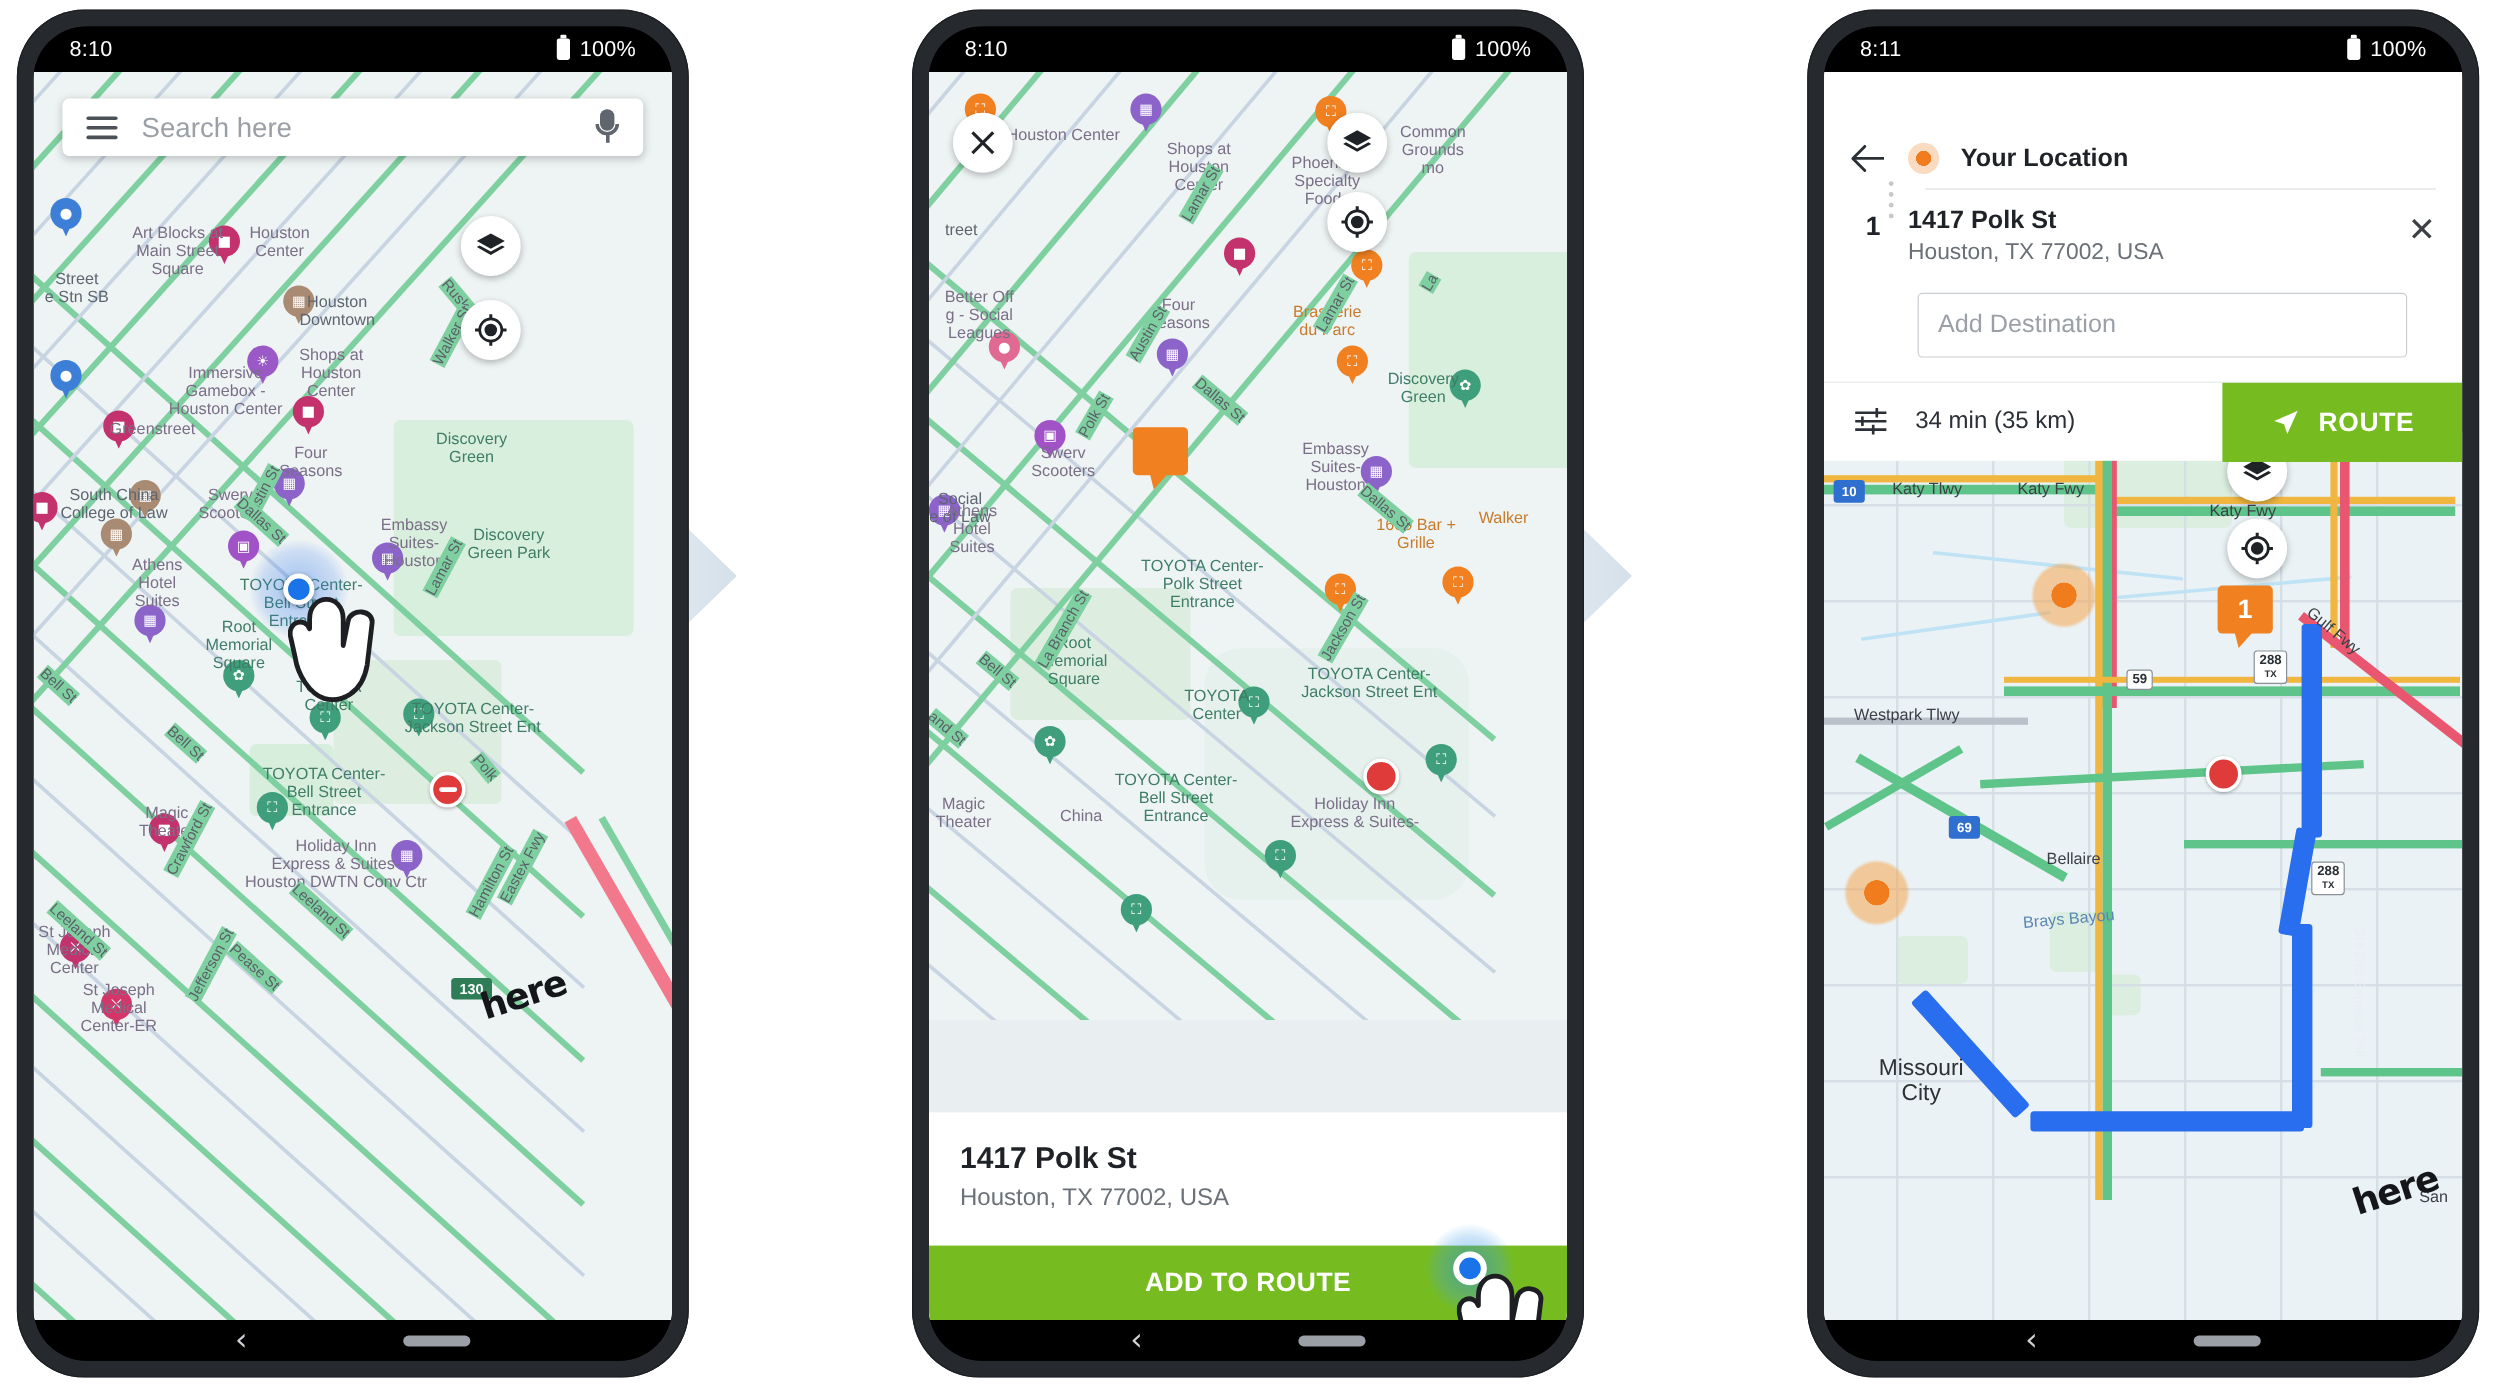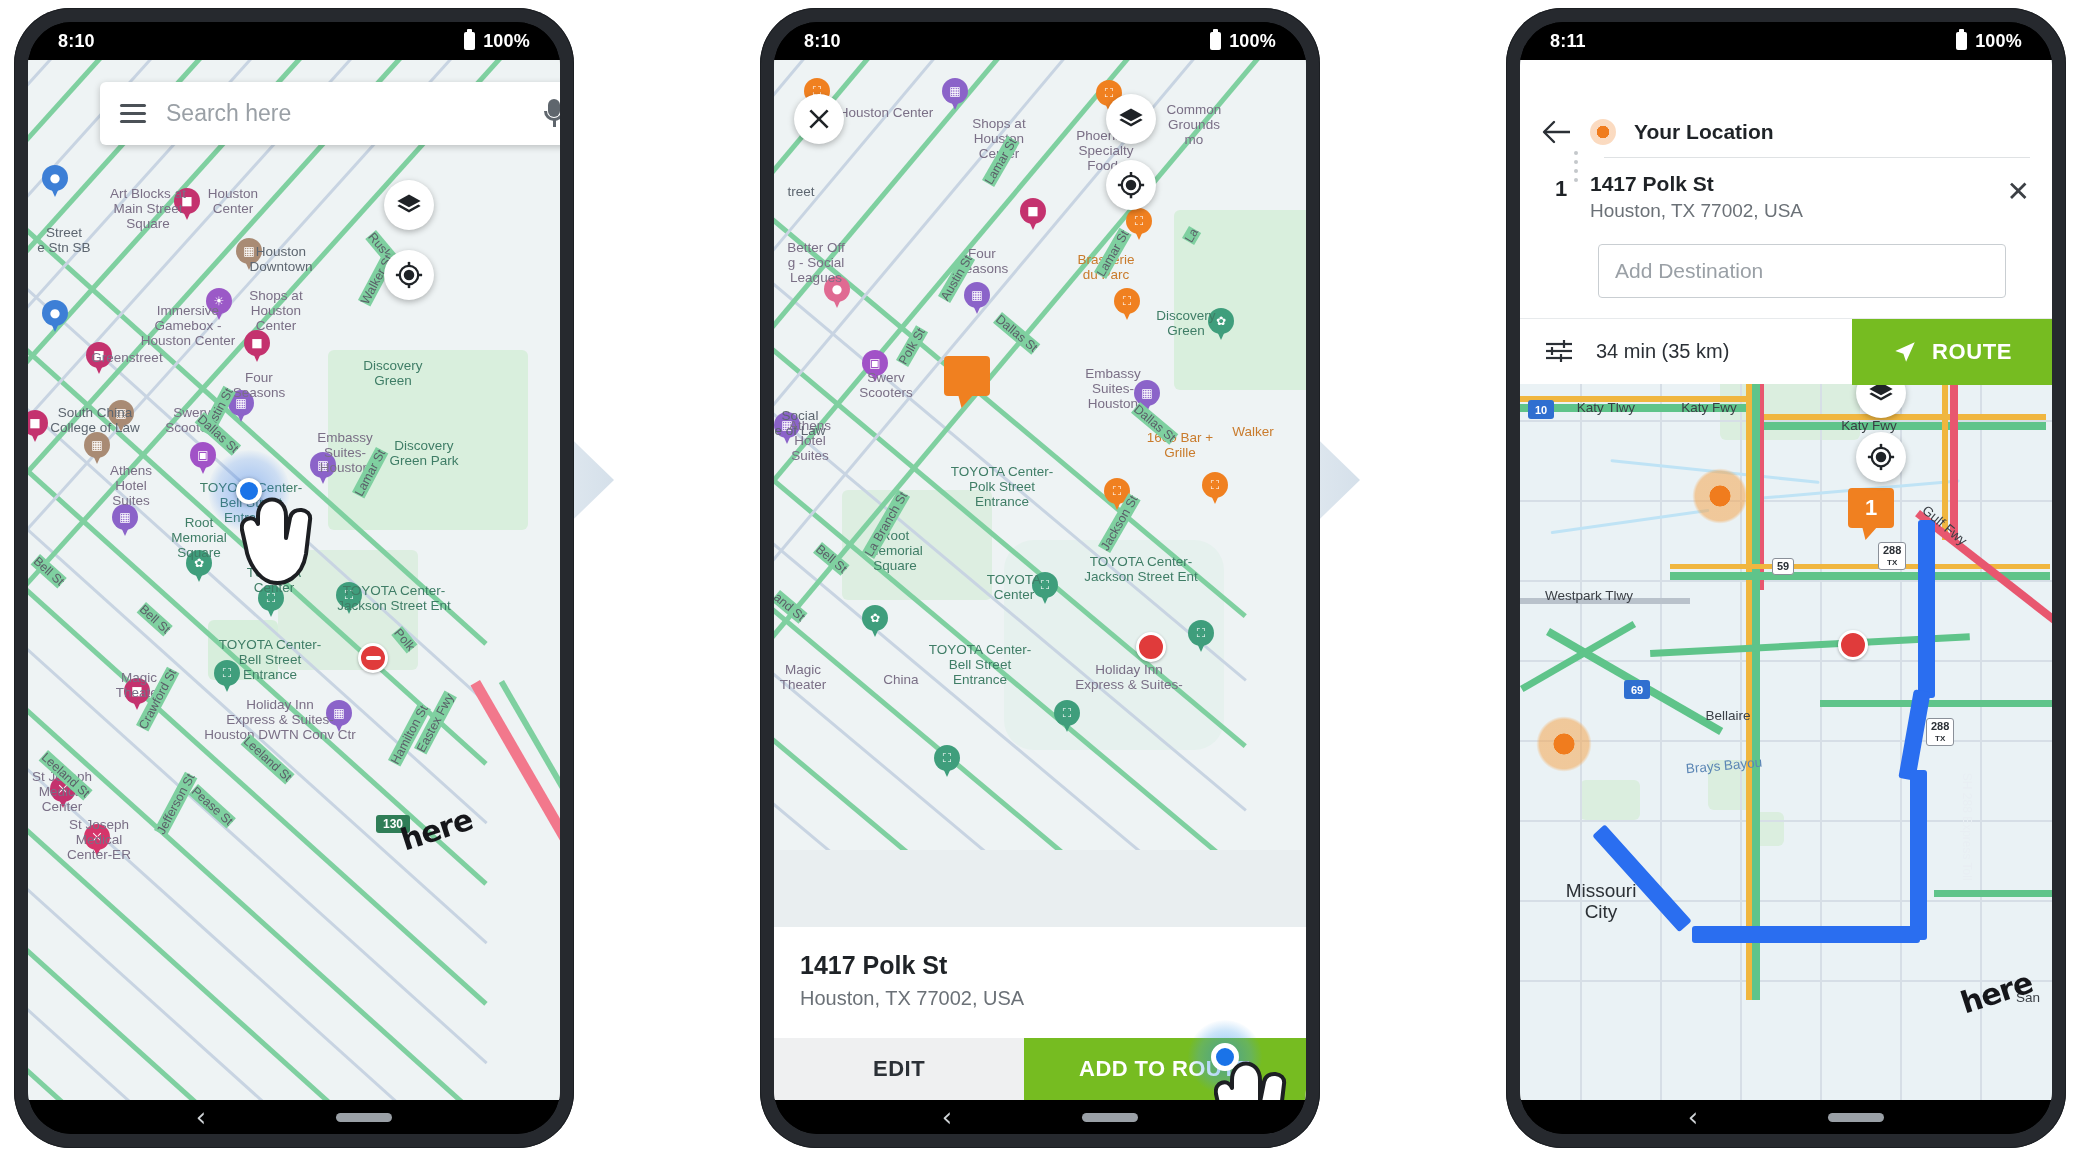--- a/index.html
+++ b/index.html
@@ -17,21 +17,21 @@
   .phone.p1 { left:14px; }
   .phone.p2 { left:760px; }
   .phone.p3 { left:1506px; }
 
   .screen { position:absolute; left:14px; top:14px; width:532px; height:1112px;
             background:#000; border-radius:44px; overflow:hidden; }
 
   
   .statusbar { position:relative; height:38px; background:#000; color:#fff;
                display:flex; align-items:center; justify-content:space-between;
-               padding:0 30px; font-size:18px; font-weight:bold; letter-spacing:.2px; }
+               padding:0 30px; font-size:18px; font-weight:normal; letter-spacing:.2px; }
   .statusright { display:flex; align-items:center; gap:8px; }
   .batt { width:11px; height:18px; background:#fff; border-radius:2px; position:relative; }
   .batt:before { content:""; position:absolute; left:3px; top:-3px; width:5px; height:3px;
                  background:#fff; border-radius:1px 1px 0 0; }
 
   
   .appbody { position:relative; width:532px; height:1040px; background:#e9eef0; overflow:hidden; }
 
   
   .navbar { position:relative; height:34px; background:#000;
@@ -64,23 +64,23 @@
   .pinwrap .tail { position:absolute; left:8px; top:21px; width:10px; height:11px;
                    clip-path:polygon(0 0,100% 0,50% 100%); }
 
   
   .fab { position:absolute; width:50px; height:50px; border-radius:50%; background:#fff;
          box-shadow:0 2px 6px rgba(0,0,0,.28);
          display:flex; align-items:center; justify-content:center; }
   .fab svg { display:block; }
 
   
-  .searchbar { position:absolute; left:24px; top:22px; width:484px; height:63px; background:#fff;
+  .searchbar { position:absolute; left:24px; top:22px; width:484px; height:48px; background:#fff;
                border-radius:6px; box-shadow:0 2px 7px rgba(0,0,0,.22);
-               display:flex; align-items:center; padding:0 20px; gap:20px;margin-left:48px; }
+               display:flex; align-items:center; padding:0 20px; gap:20px; }
   .hamb { width:26px; }
   .hamb span { display:block; height:3px; background:#4b5157; margin:5px 0; border-radius:2px; }
   .searchtxt { flex:1; font-size:23px; color:#9aa0a6; }
   .mic { width:20px; height:34px; position:relative; }
   .mic .cap { position:absolute; left:4px; top:2px; width:12px; height:18px; background:#5f666d;
               border-radius:6px; }
   .mic .arc { position:absolute; left:0; top:14px; width:20px; height:10px;
               border:3px solid #5f666d; border-top:none; border-radius:0 0 11px 11px; }
   .mic .stem{ position:absolute; left:8.5px; top:23px; width:3px; height:7px; background:#5f666d; }
 
@@ -677,21 +677,20 @@
             </svg>
           </div>
         </div>
 
         <div class="sheet">
           <div class="addr">
             <div class="t1">1417 Polk St</div>
             <div class="t2">Houston, TX 77002, USA</div>
           </div>
           <div class="sheetbtns">
-            <div class="btn-edit">EDIT</div>
             <div class="btn-route">ADD TO ROUTE</div>
           </div>
         </div>
 
         <div class="tapglow" style="left:414px;top:960px;"></div>
         <div class="tapdot" style="left:437px;top:983px;"></div>
         <svg class="hand" style="left:440px;top:986px;">
           <path d="M18,34 C18,12 46,12 46,34 L46,56 L50,36 C52,24 72,26 70,38 L66,72
                    C62,96 44,104 30,100 C18,96 8,80 6,66 L2,48 C0,36 14,32 18,42 Z" fill="#ffffff" stroke="#1d1f23" stroke-width="4" stroke-linejoin="round"></path>
         </svg>

